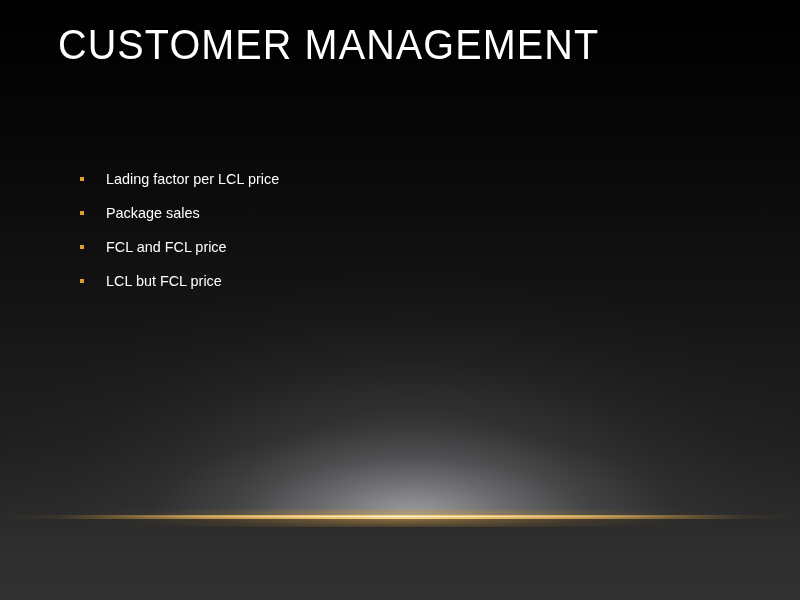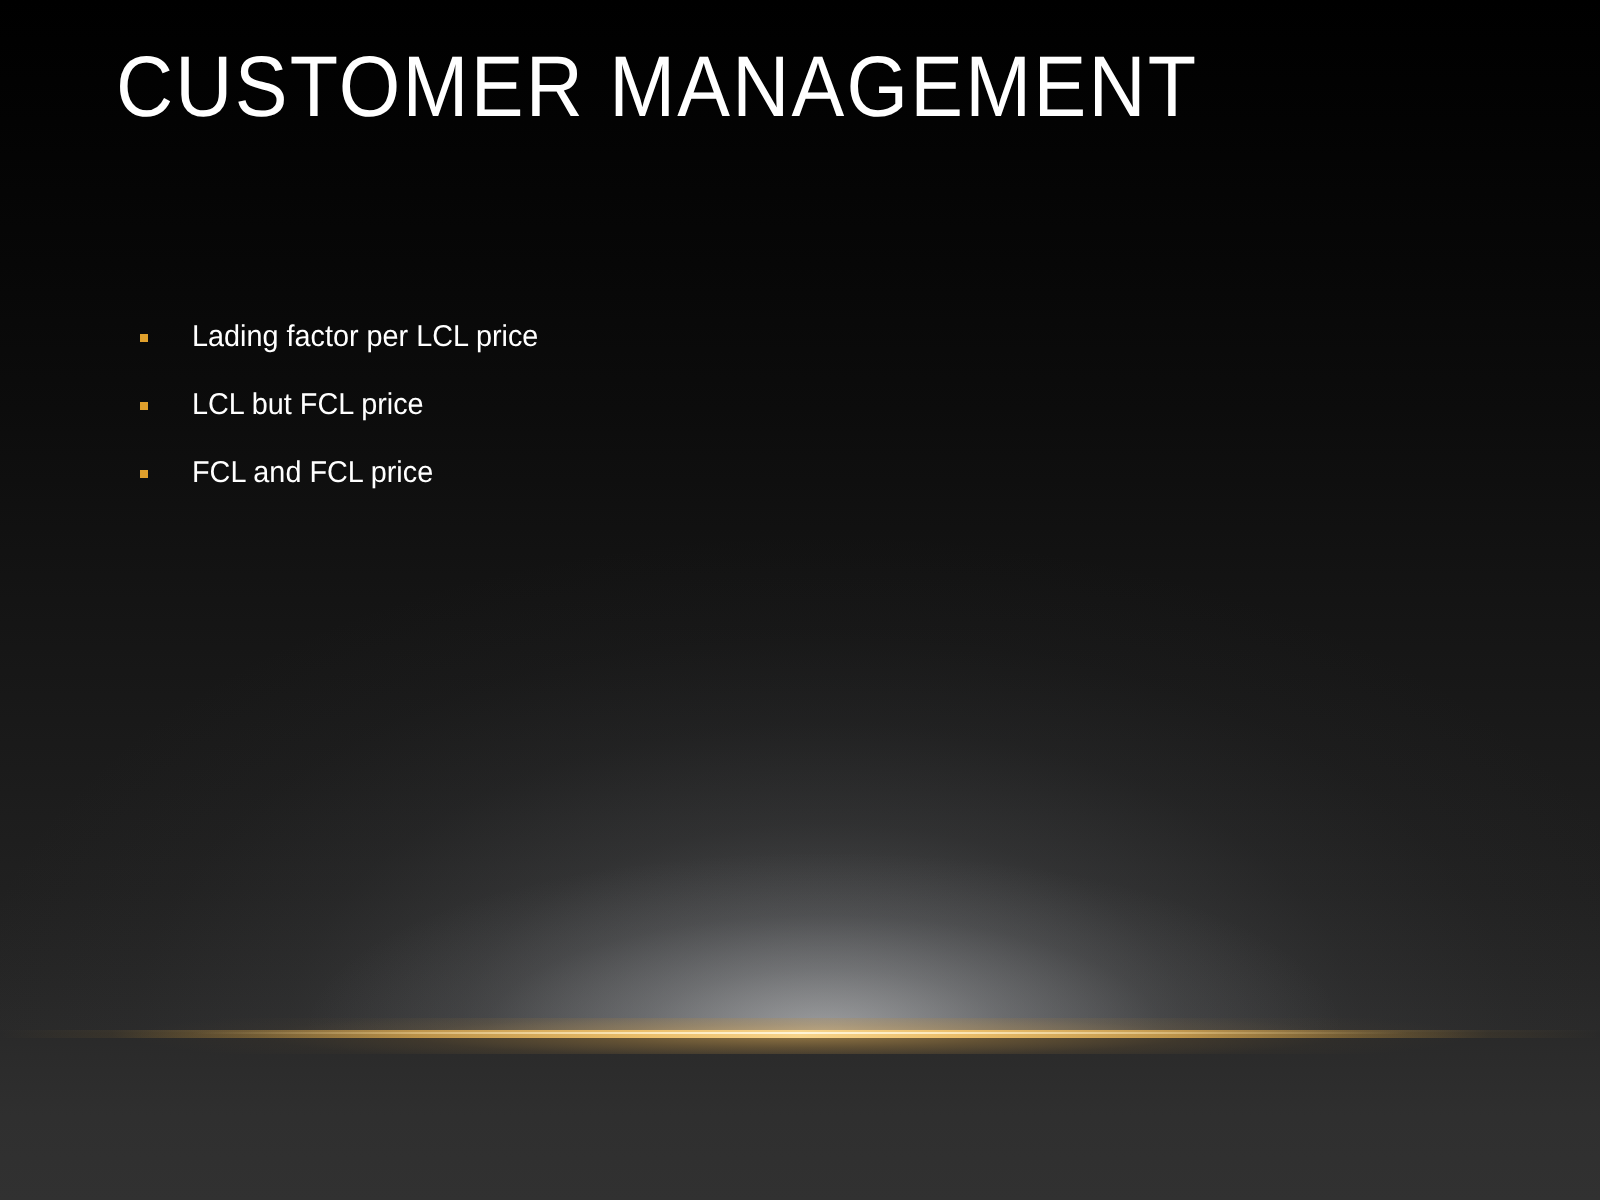--- a/index.html
+++ b/index.html
@@ -147,21 +147,21 @@
     transform: scaleX(0.92);
     transform-origin: left center;
     white-space: nowrap;
   }
 
   .bullet-list {
     position: absolute;
     left: 58px;
     top: 144px;
     width: 690px;
-    margin: 8px;
+    margin: 18px;
     padding: 0;
     list-style: none;
   }
 
   .bullet-item {
     position: relative;
     height: 34px;
     line-height: 34px;
     padding-left: 30px;
     font-size: 15px;
@@ -198,21 +198,25 @@
 
   <h1 class="slide-title">Customer Management</h1>
 
   <ul class="bullet-list">
     <li class="bullet-item">
       <span class="bullet-marker"></span>
       <span class="bullet-text">Lading factor per LCL price</span>
     </li>
     <li class="bullet-item">
       <span class="bullet-marker"></span>
+      <span class="bullet-text">Package sales</span>
+    </li>
+    <li class="bullet-item">
+      <span class="bullet-marker"></span>
+      <span class="bullet-text">FCL and FCL price</span>
+    </li>
+    <li class="bullet-item">
+      <span class="bullet-marker"></span>
       <span class="bullet-text">LCL but FCL price</span>
     </li>
-    <li class="bullet-item">
-      <span class="bullet-marker"></span>
-      <span class="bullet-text">FCL and FCL price</span>
-    </li>
   </ul>
 
 </div>
 
 </body></html>

